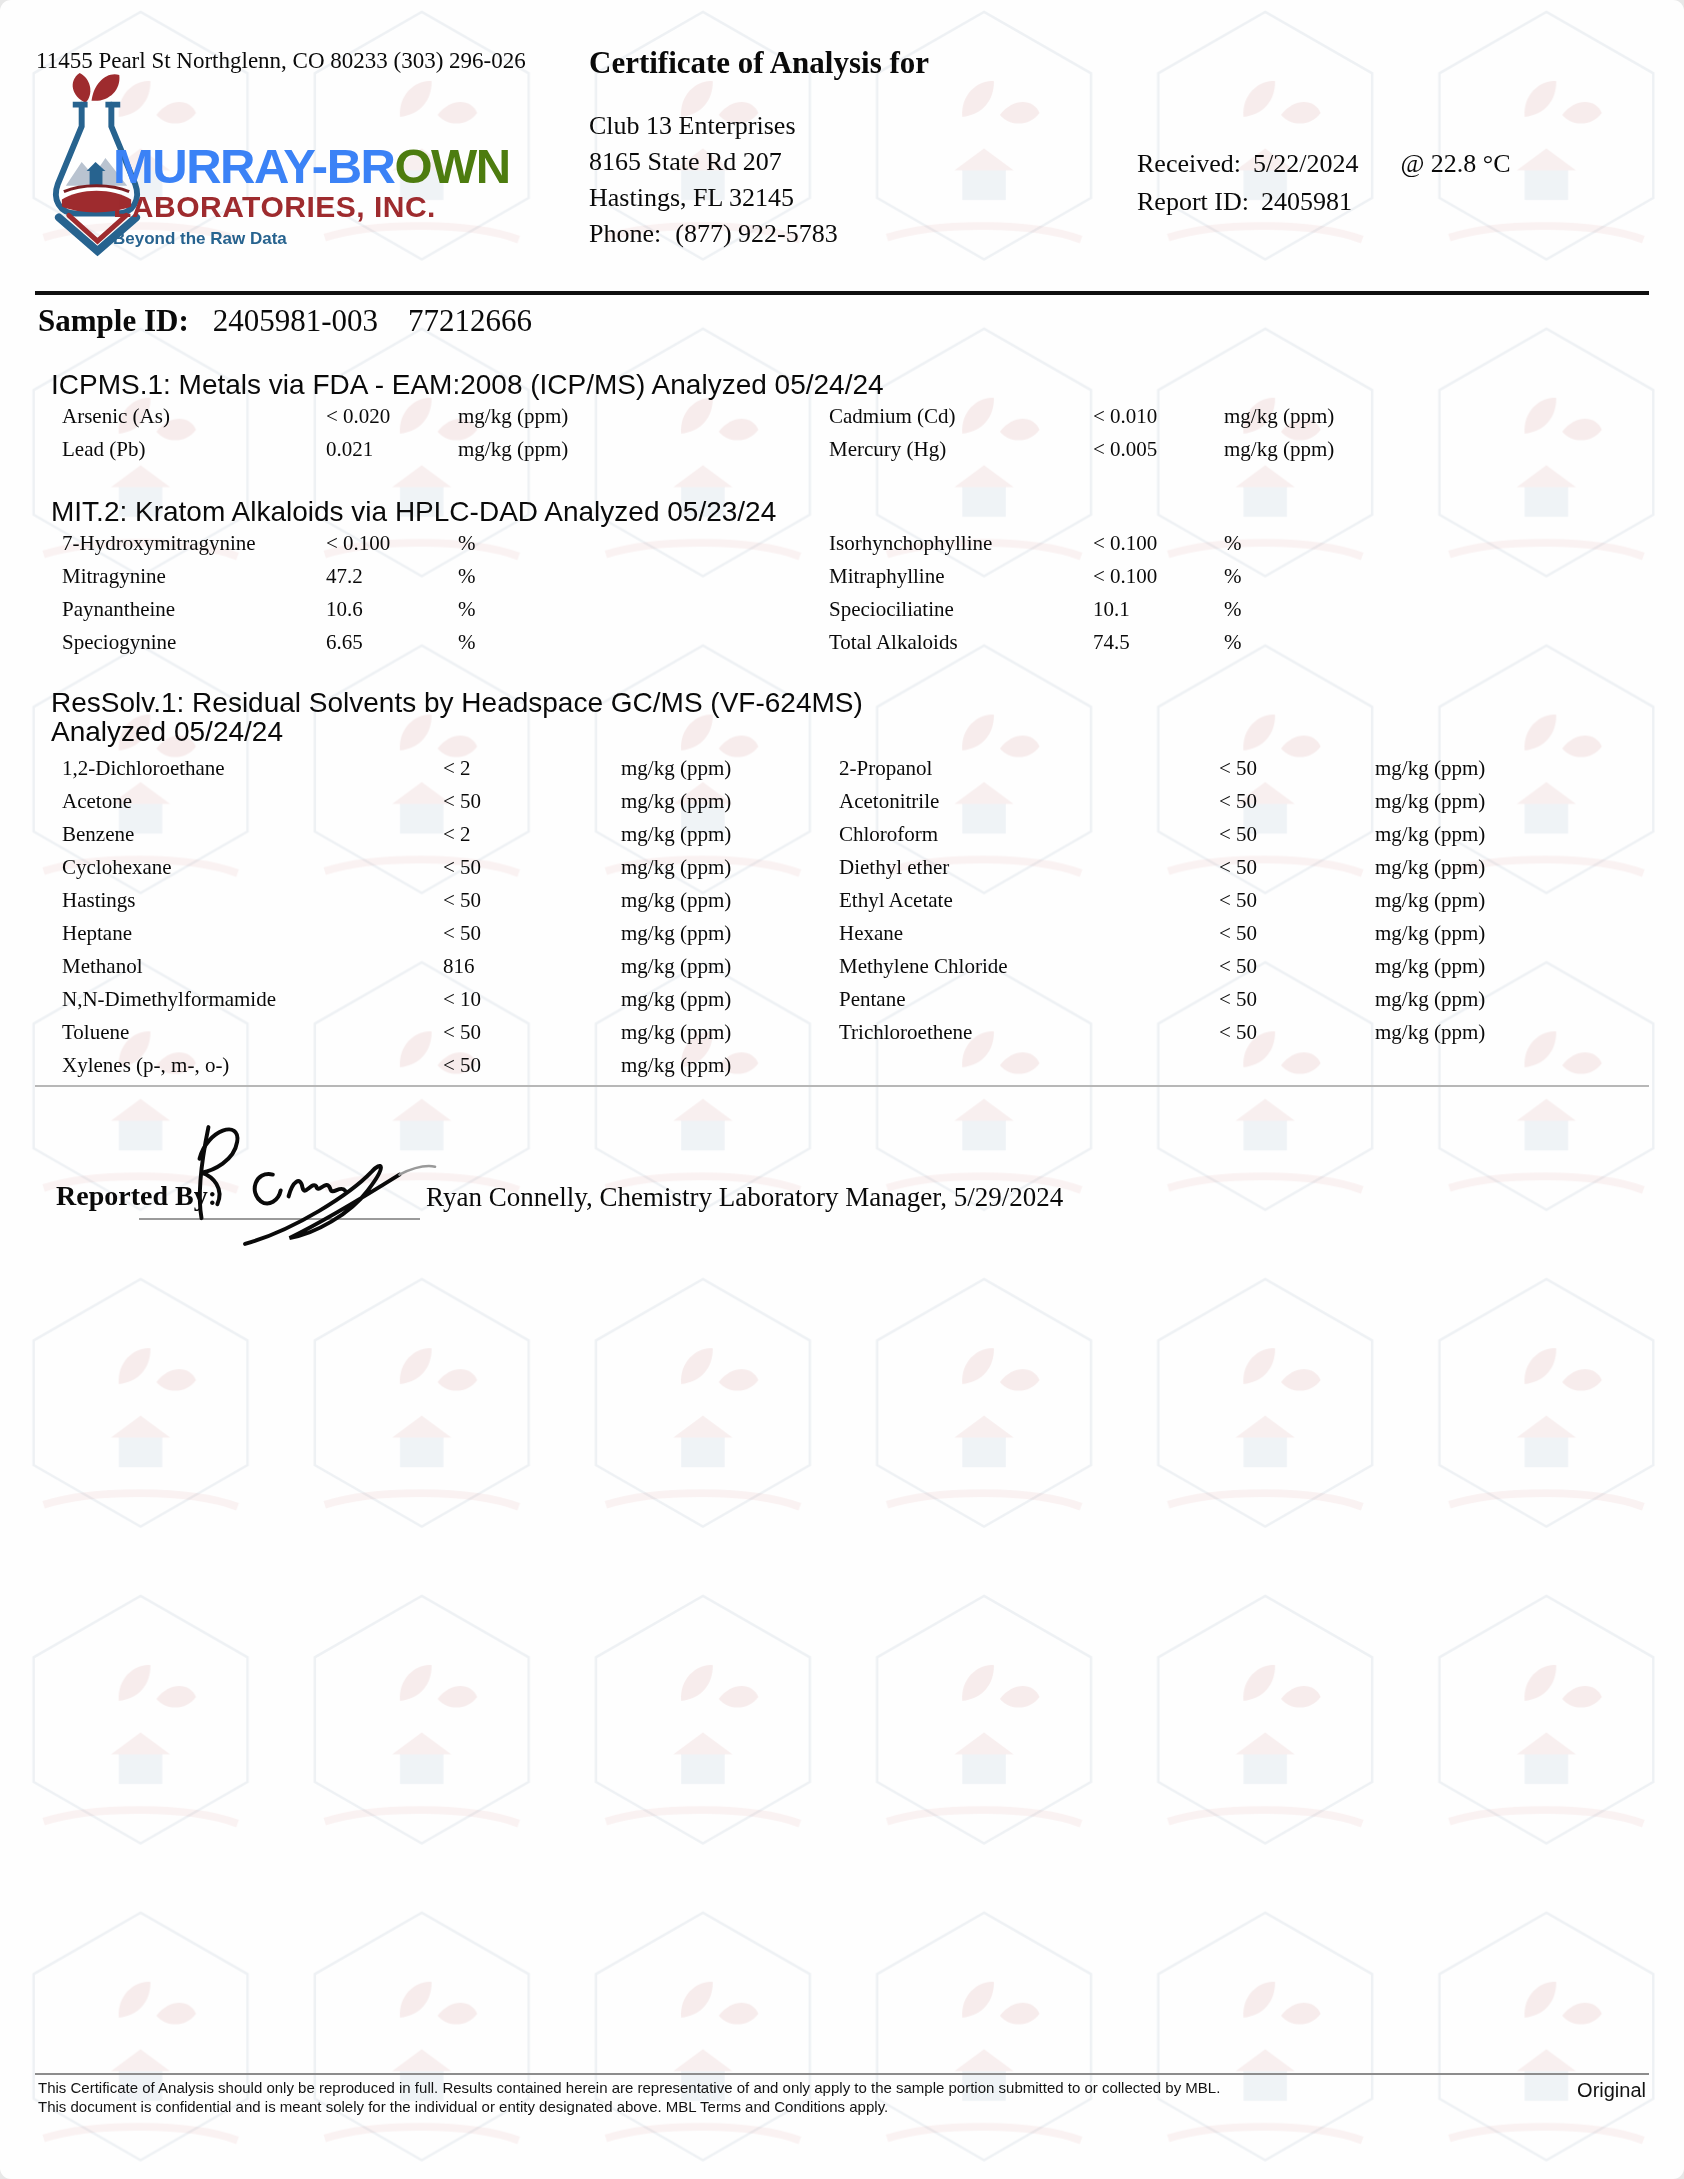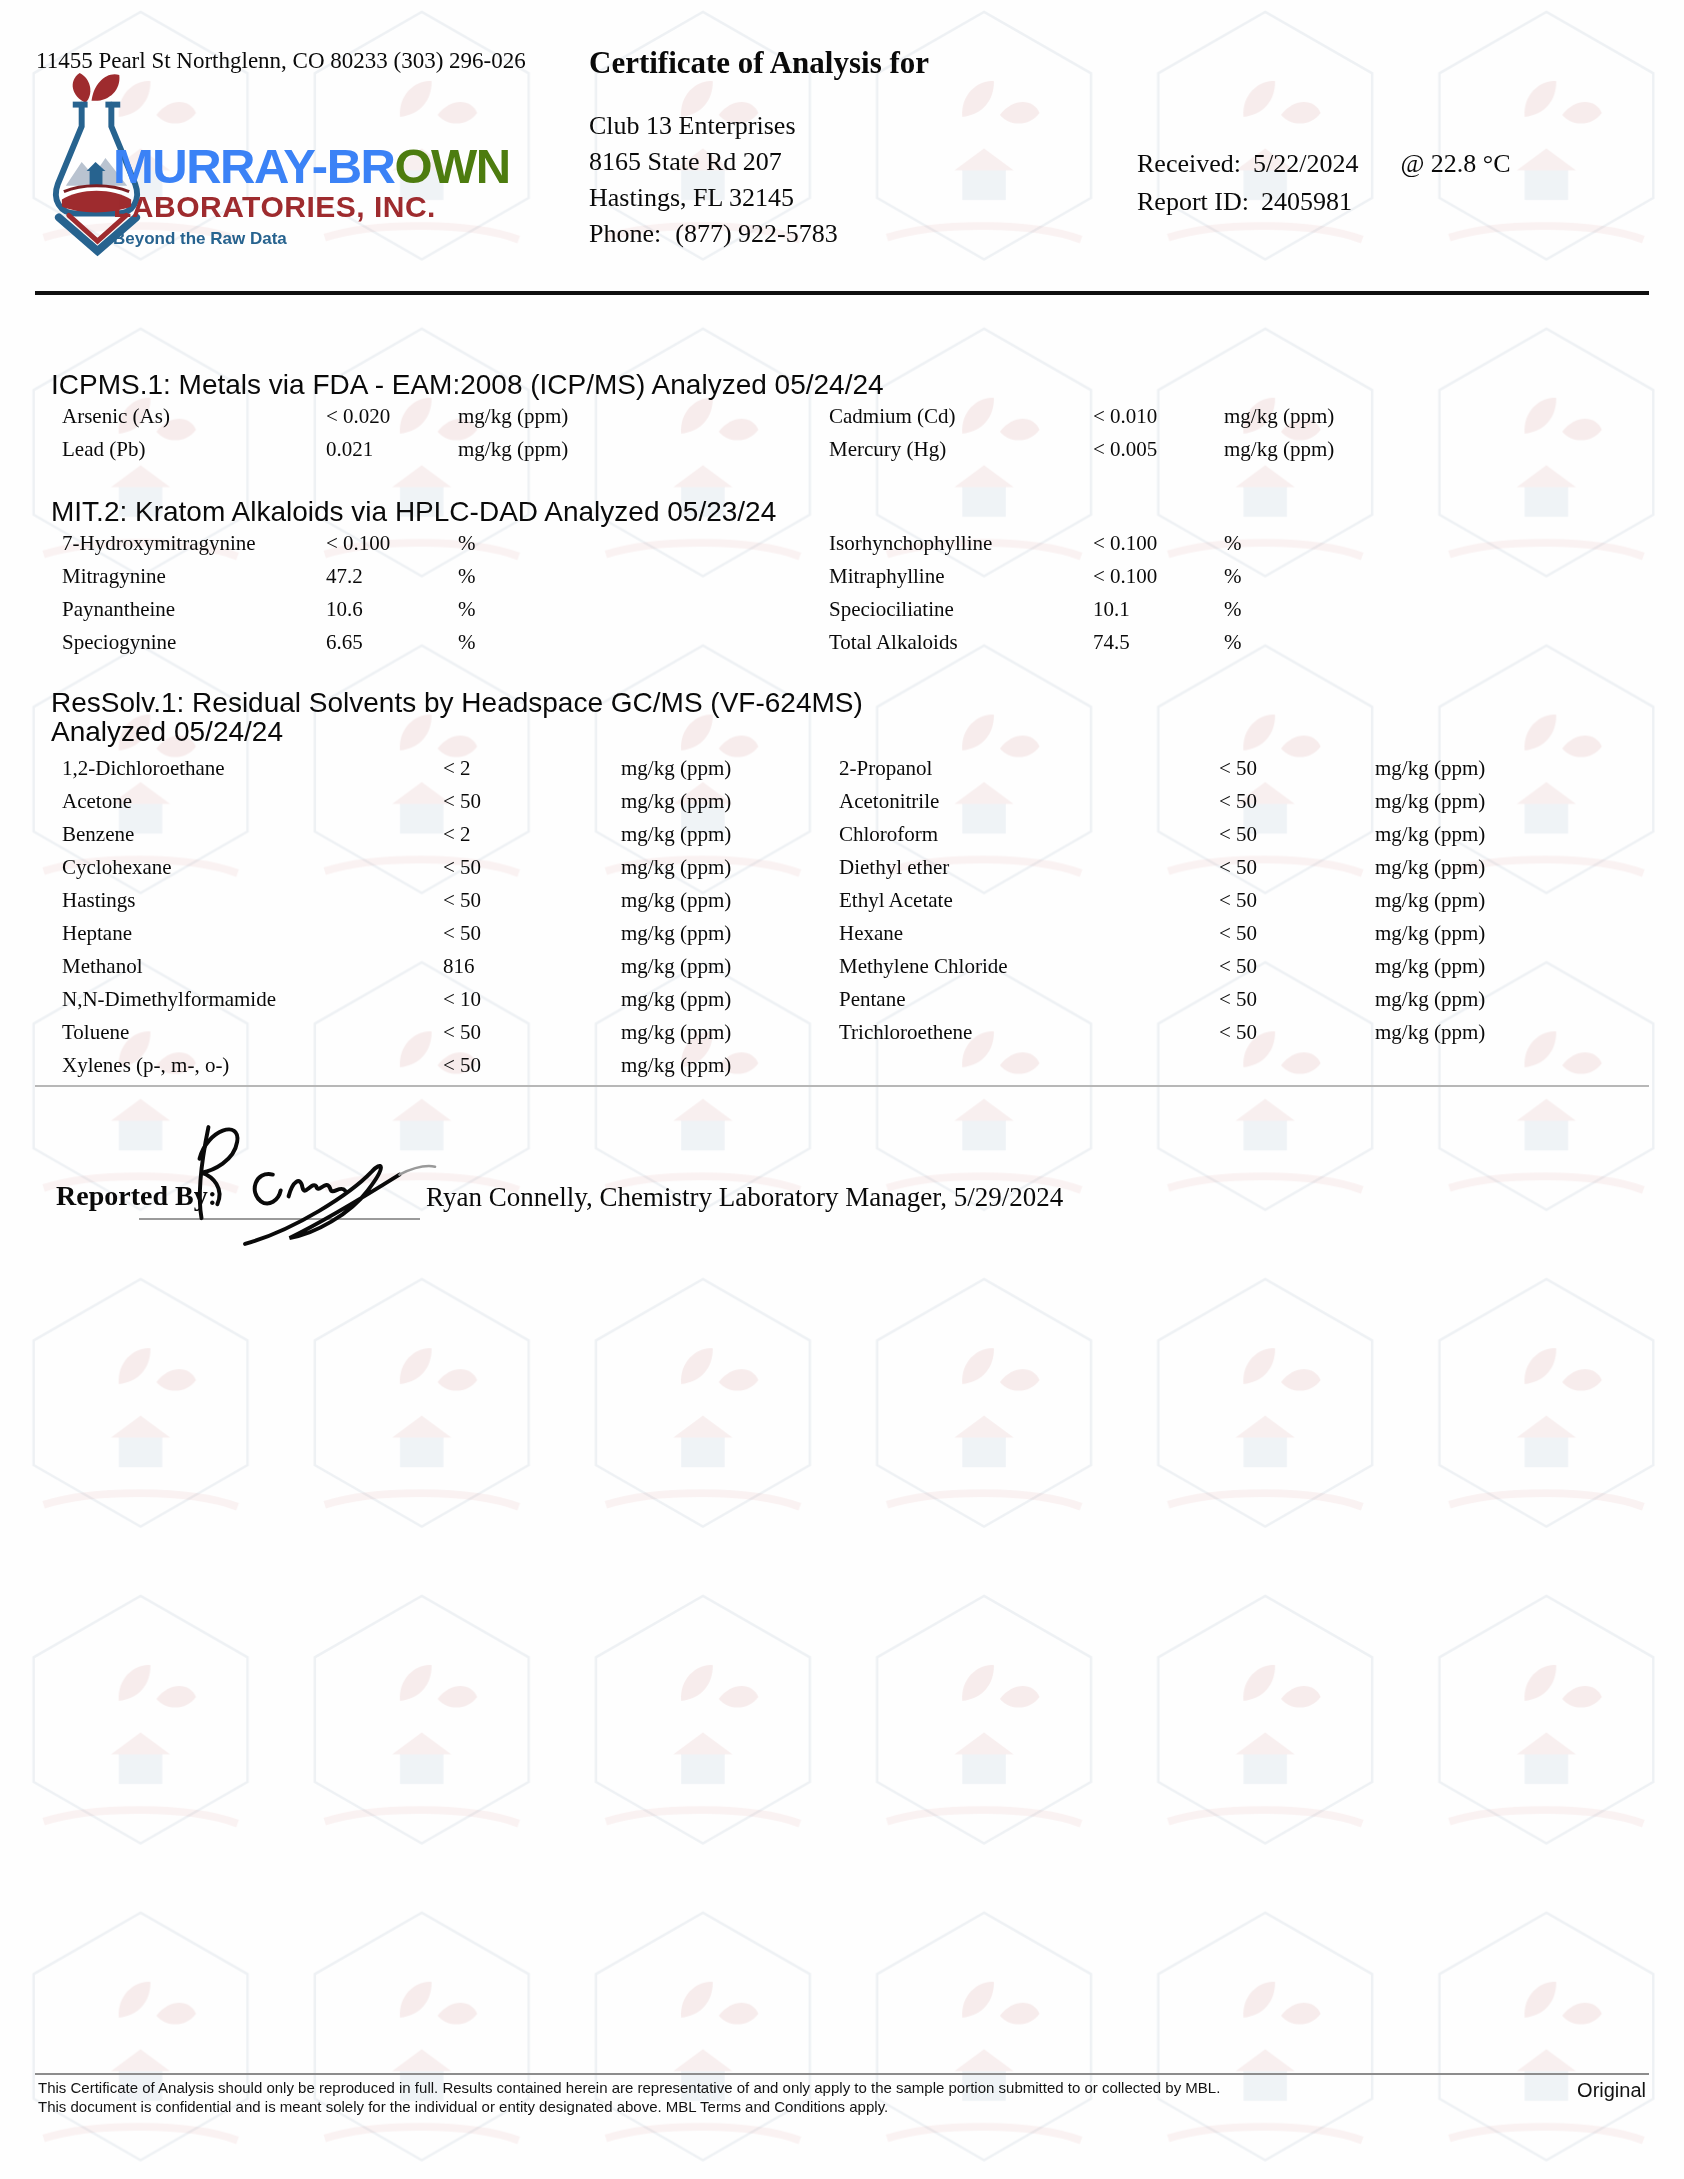--- a/index.html
+++ b/index.html
@@ -1,18 +1,18 @@
 <!DOCTYPE html>
 <html><head>
 <meta charset="utf-8">
 <style>
   html,body{margin:0;padding:0;background:#e8e8e8;}
   .page{
     position:relative;width:1684px;height:2179px;background:#fefefe;
-    font-family:"Liberation Serif", serif;color:#0a0a0a;overflow:hidden;margin:0 auto;
+    font-family:"Liberation Serif", serif;color:#0a0a0a;overflow:hidden;margin:0 auto;border-radius:11px;
   }
   .wm{position:absolute;inset:0;z-index:0;}
   .content{position:absolute;inset:0;z-index:1;}
 
   
   .address{position:absolute;left:36px;top:48px;font-size:23px;white-space:nowrap;}
   .logo{position:absolute;left:40px;top:67px;width:554px;height:188px;}
   .logo svg.flask{position:absolute;left:2px;top:0;}
   .logo-text{position:absolute;left:73px;top:75px;font-family:"Liberation Sans", sans-serif;}
   .logo-name{font-weight:700;font-size:49px;letter-spacing:-1.5px;line-height:1;white-space:nowrap;}
@@ -106,20 +106,23 @@
       <div class="client-line"><span class="lbl">Phone:</span><span>(877) 922-5783</span></div>
     </div>
 
     <div class="received">
       <div><span class="lbl">Received:</span><span>5/22/2024</span><span class="gap"></span><span>@ 22.8 °C</span></div>
       <div><span class="lbl">Report ID:</span><span>2405981</span></div>
     </div>
 
     <div class="rule-thick"></div>
 
+    <div class="sample">
+      <span class="lbl">Sample ID:</span><span>2405981-003</span><span class="id2">77212666</span>
+    </div>
 
     <div class="sec-head" style="top:370px">ICPMS.1:  Metals via FDA - EAM:2008 (ICP/MS) Analyzed 05/24/24</div>
     <div class="tbl tbl-a" style="top:400px">
       <div class="cell">Arsenic (As)</div>
       <div class="cell">&lt; 0.020</div>
       <div class="cell">mg/kg (ppm)</div>
       <div class="cell">Cadmium (Cd)</div>
       <div class="cell">&lt; 0.010</div>
       <div class="cell">mg/kg (ppm)</div>
       <div class="cell">Lead (Pb)</div>

